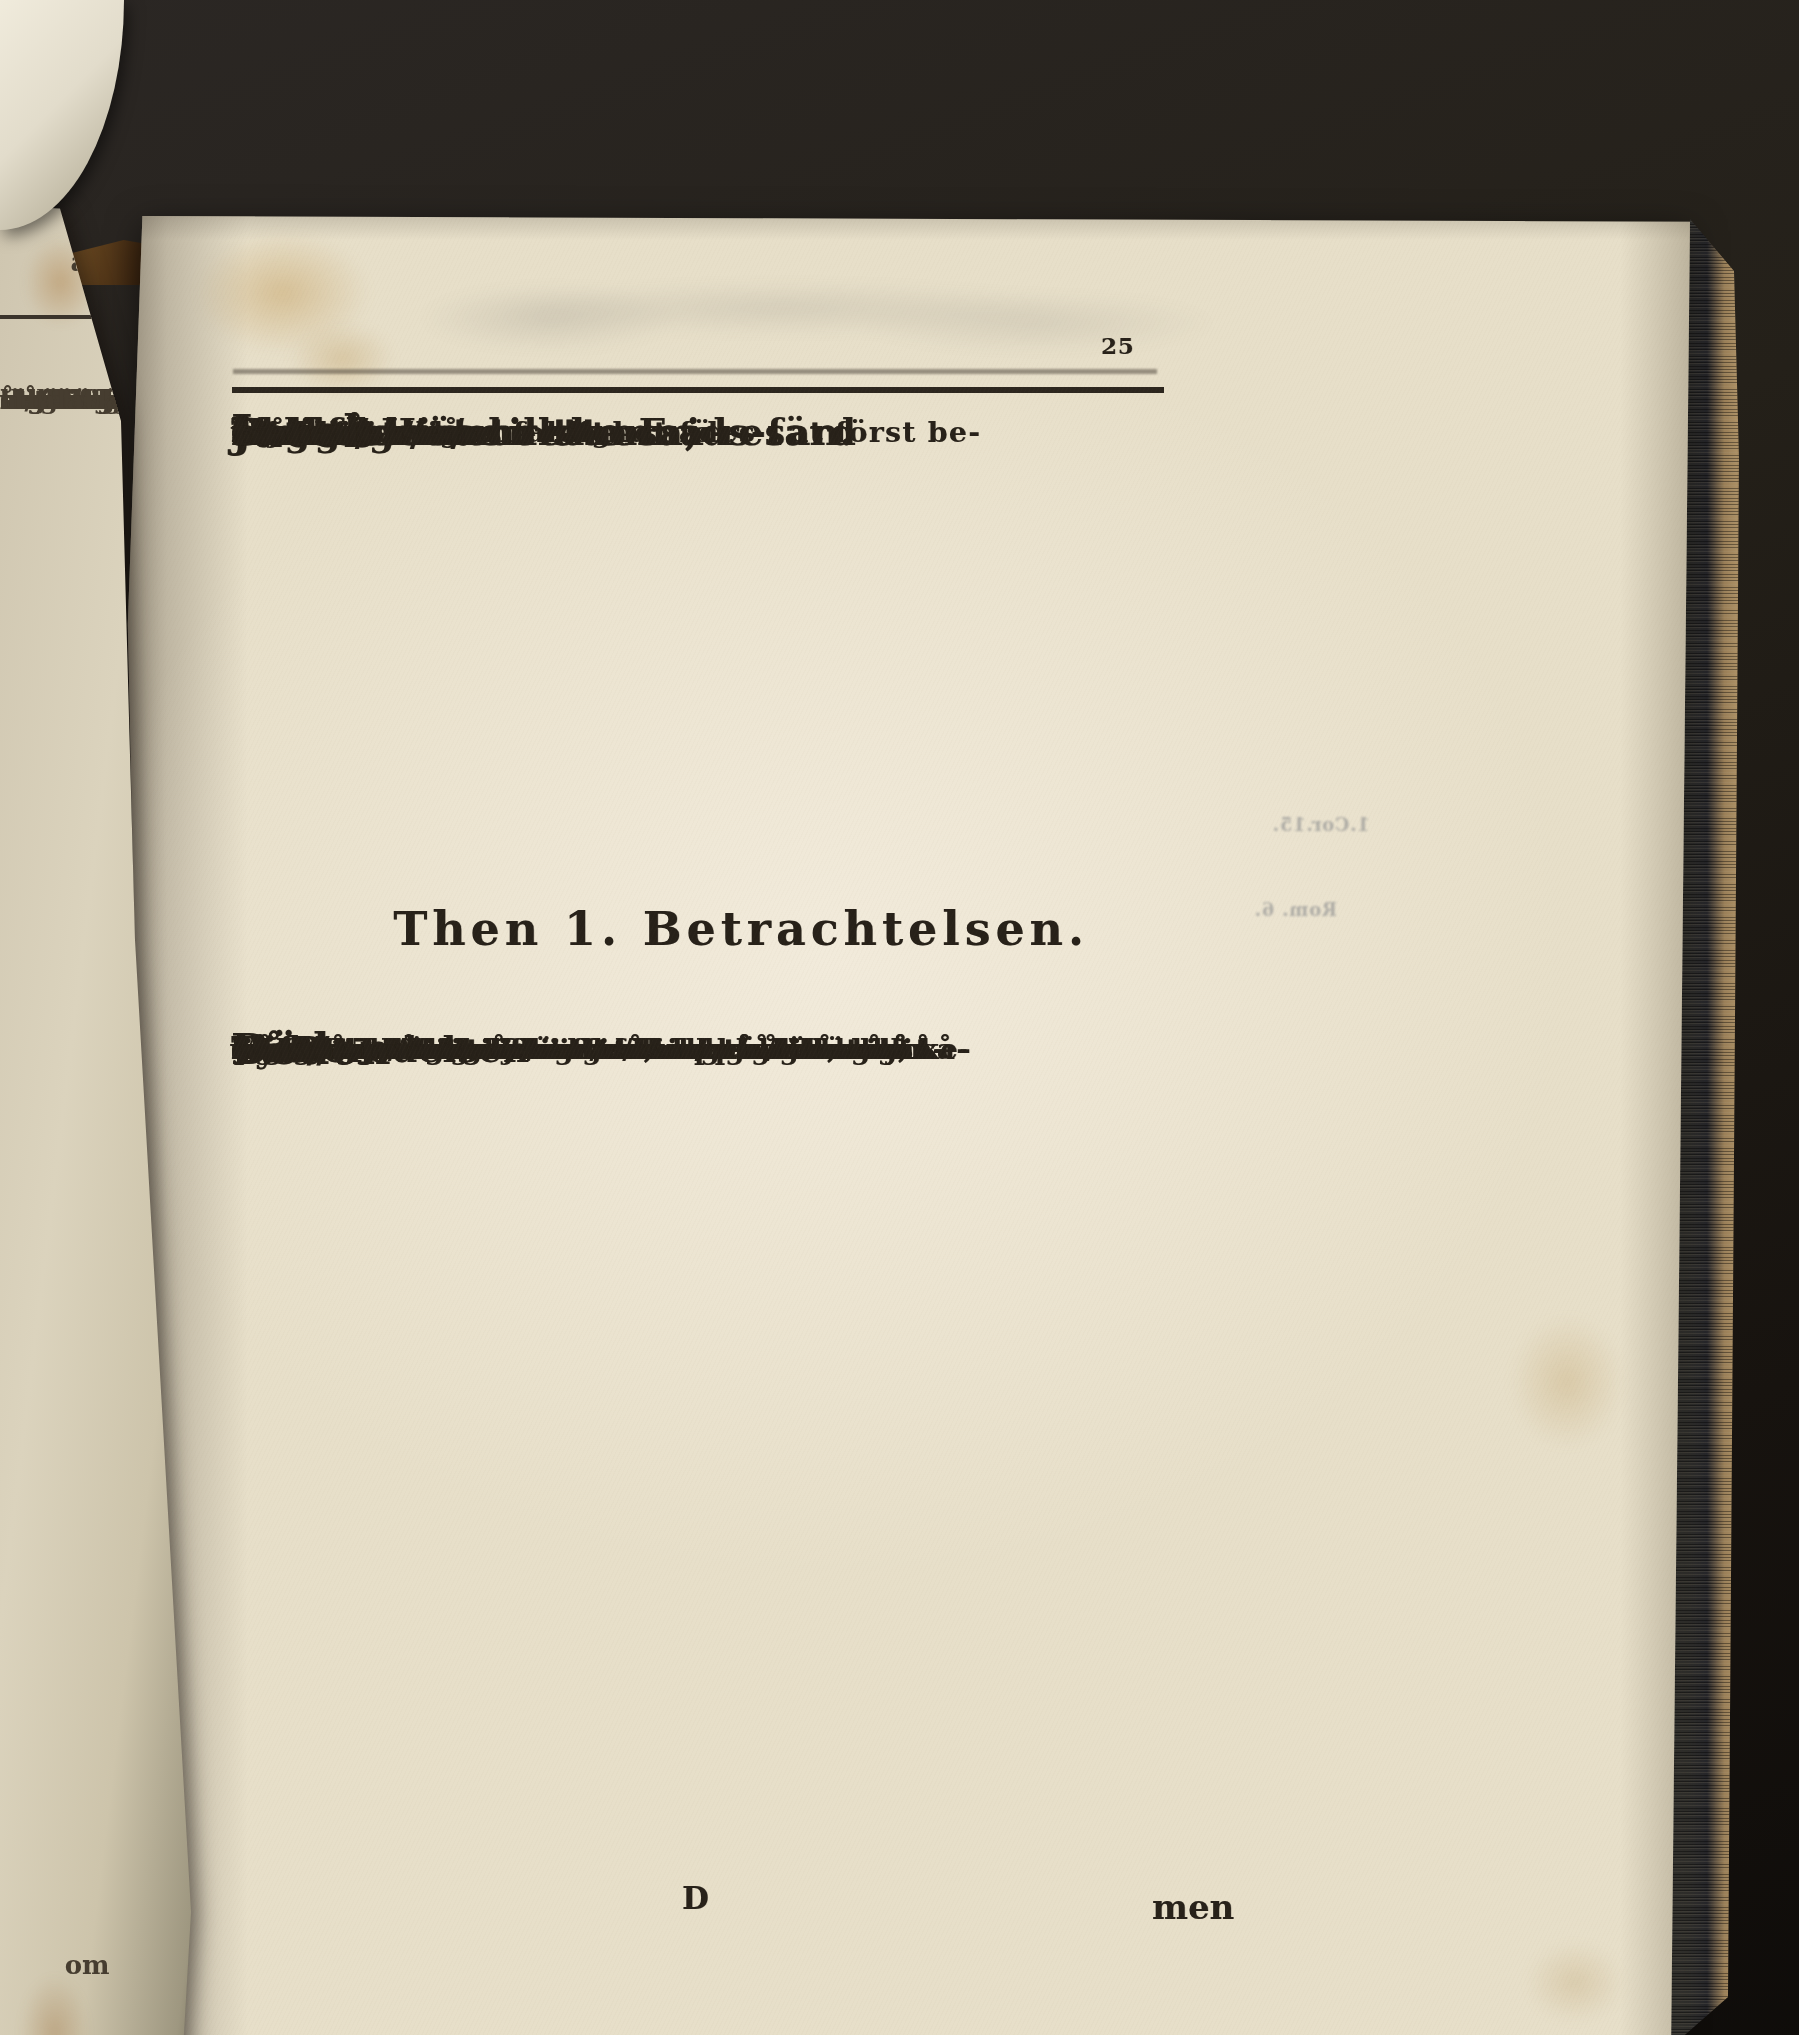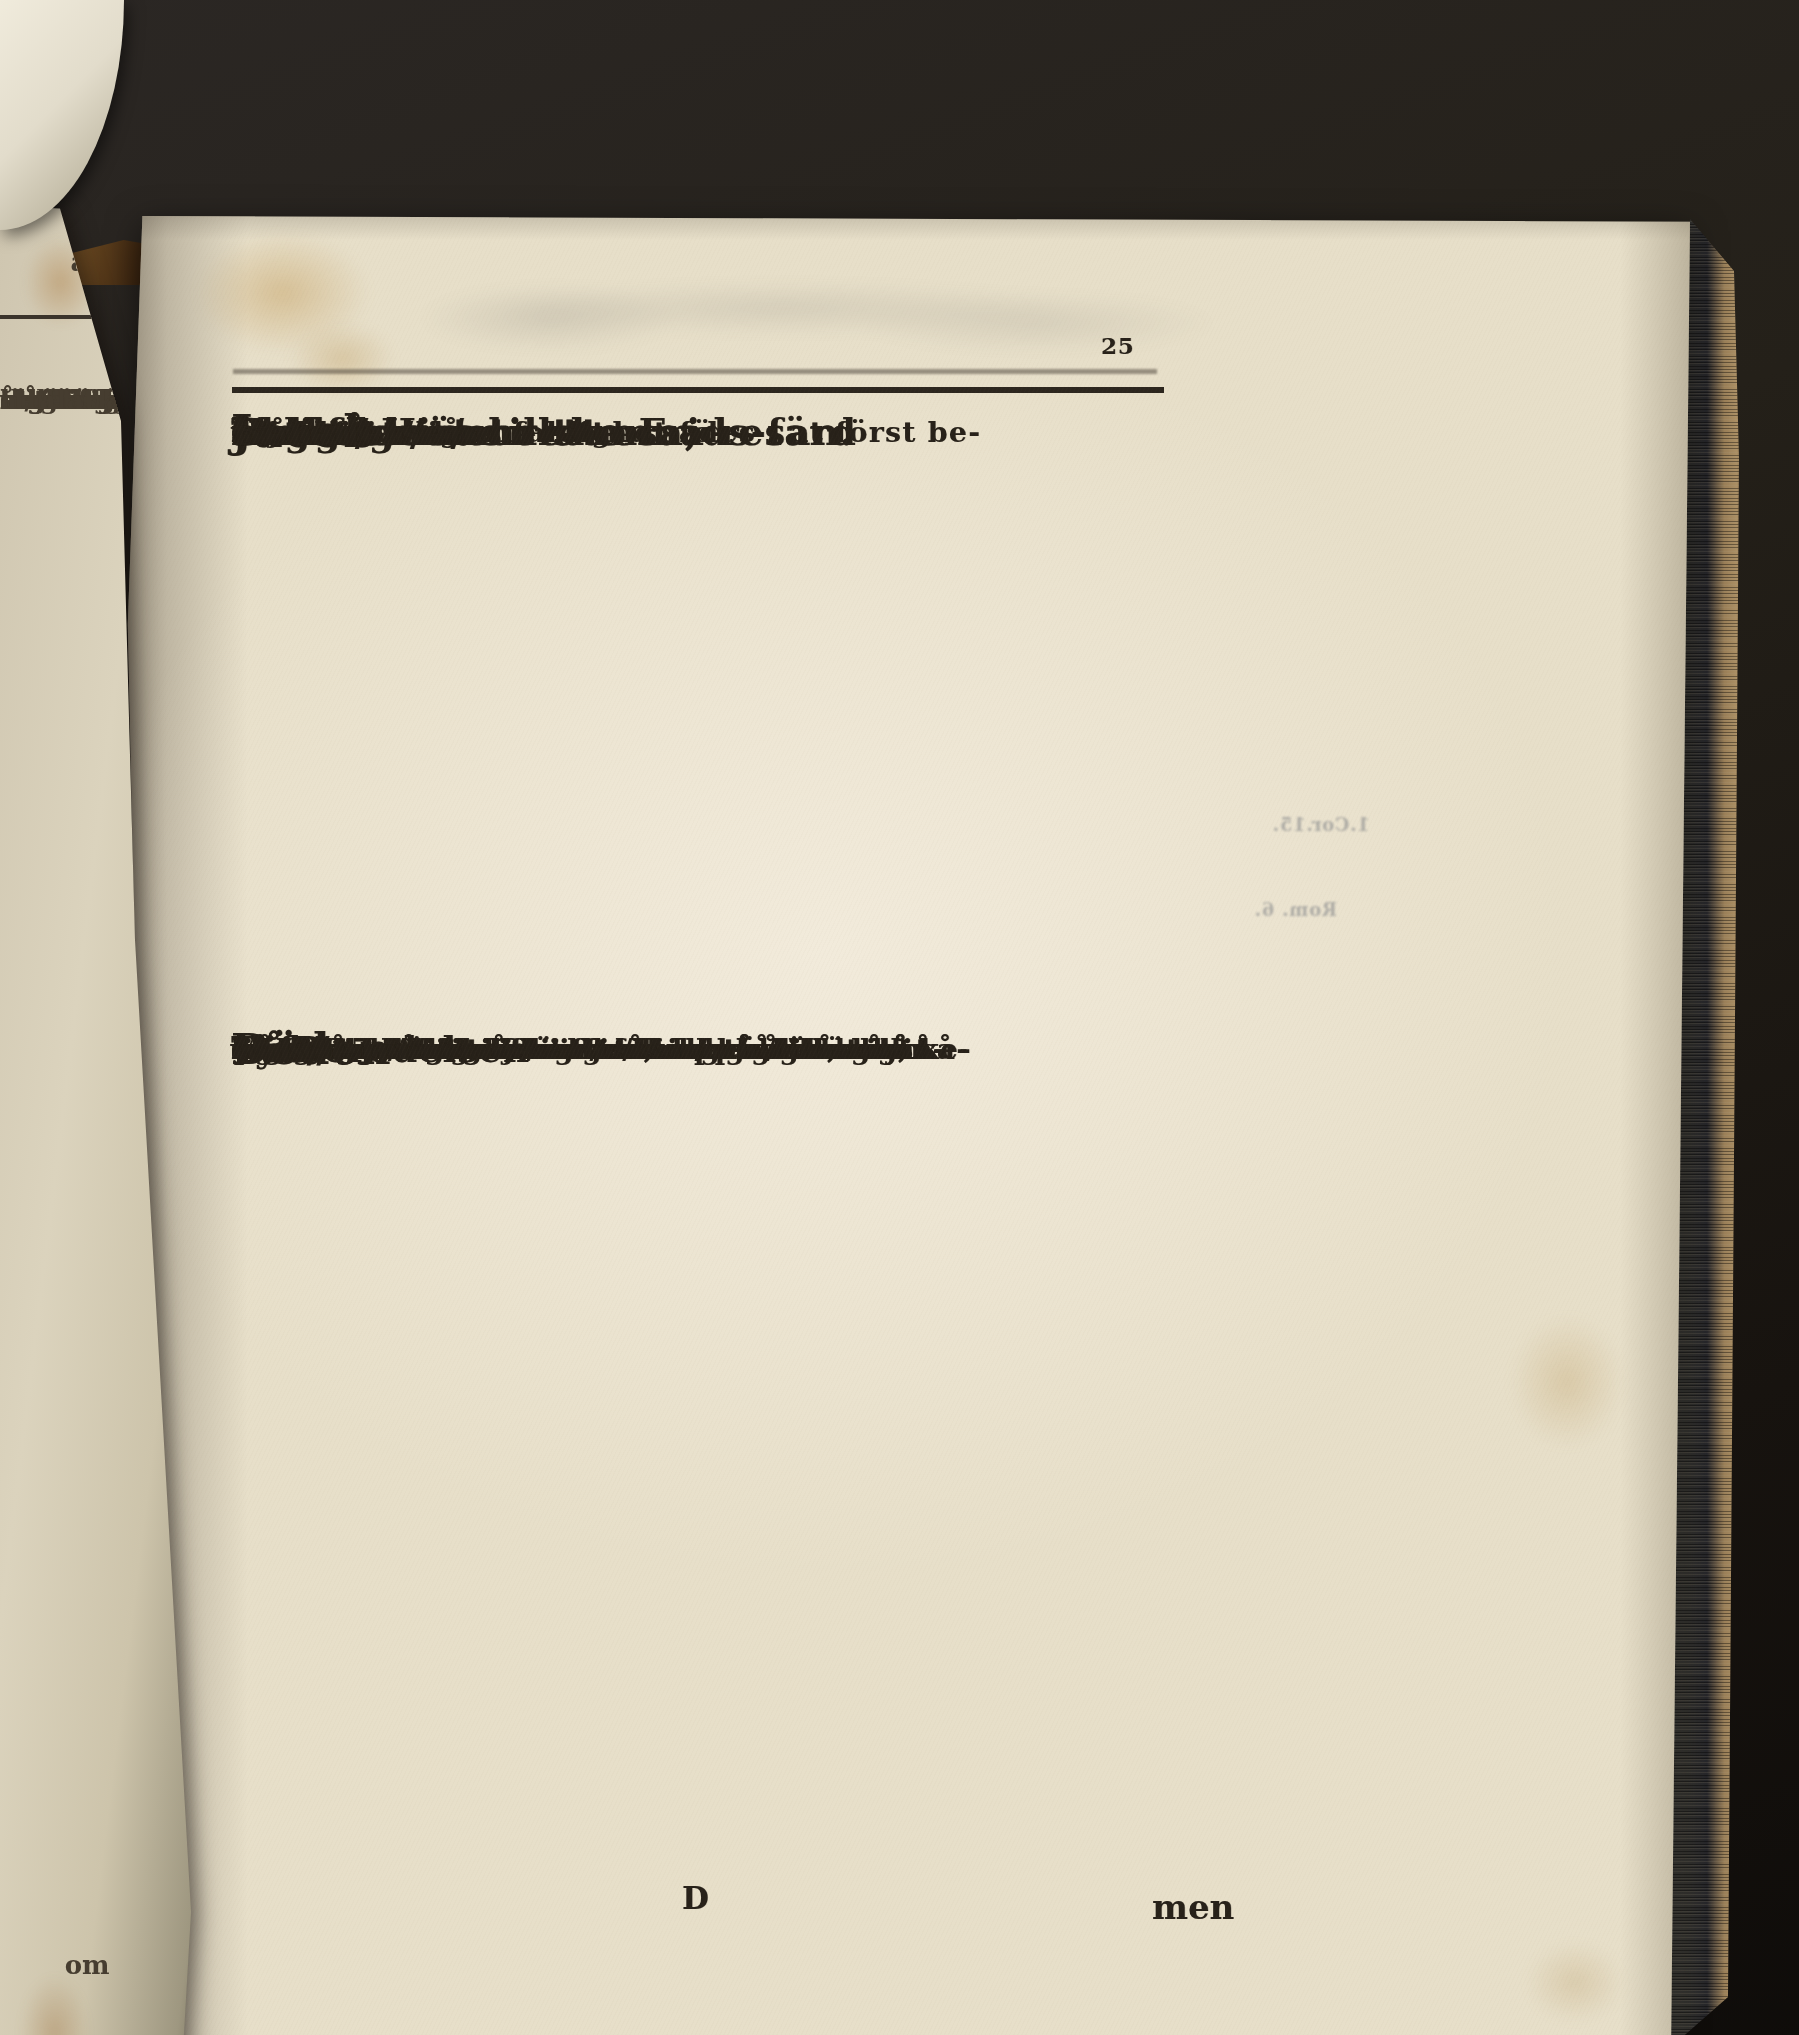--- a/index.html
+++ b/index.html
@@ -149,20 +149,21 @@
           </div>
           <div class="text-line">
             <span class="seg seg-n">wij hafwe / såsom rettnu sades / at först be-</span>
           </div>
           <div class="text-line">
             <span class="seg seg-n">skåda </span>
             <span class="seg seg-lg">Beredelsen til thenna resan.</span>
           </div>
         </div>
 
+      <div class="heading ink">Then 1. Betrachtelsen.</div>
 
       <div class="lines p2 ink">
           <div class="text-line indent">
             <span class="seg seg-n">§. 15. At thenna </span>
             <span class="seg seg-lg">Beredelsen</span>
             <span class="seg seg-n"> är oum-</span>
           </div>
           <div class="text-line">
             <span class="seg seg-n">gångelig / om eljest resan skal blifwa lycke-</span>
           </div>

